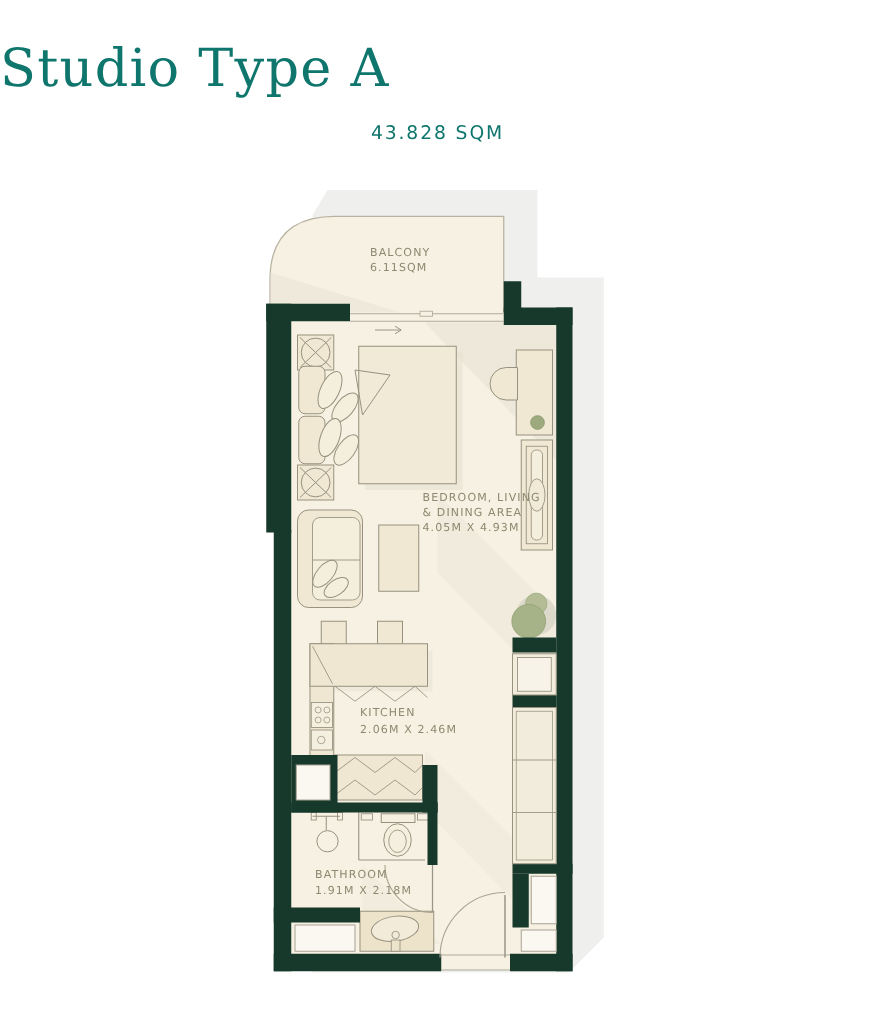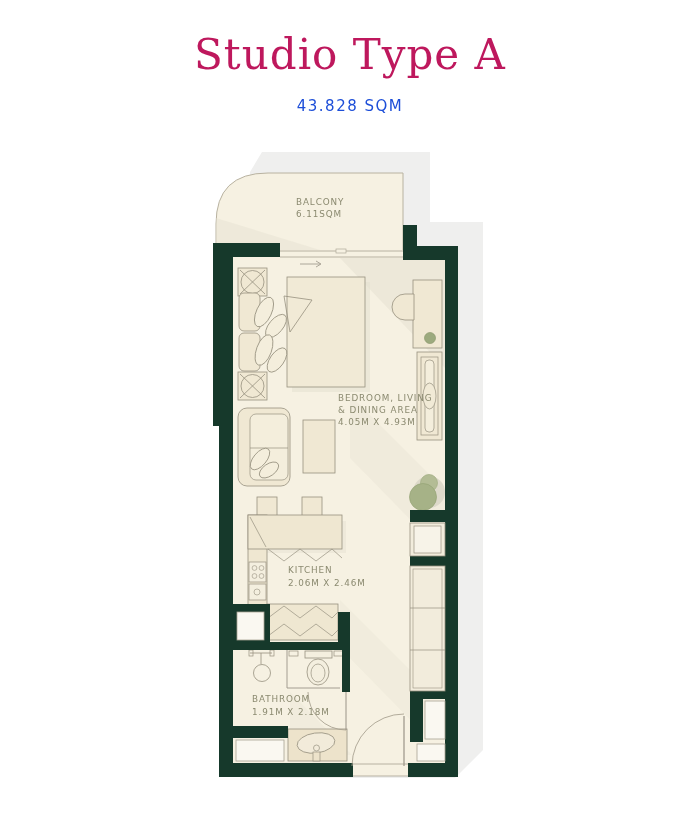--- a/index.html
+++ b/index.html
@@ -3,30 +3,30 @@
 <meta charset="utf-8">
 <style>
   html,body{margin:0;padding:0;}
   body{
     width:700px;height:814px;position:relative;
     background:#ffffff;overflow:hidden;
     font-family:"DejaVu Sans",sans-serif;
   }
   .plan-title{
     position:absolute;top:30px;left:0;width:700px;
-    text-align:center;margin:0;
+    text-align:left;margin:0;
     font-family:"DejaVu Serif",serif;
     font-size:42px;font-weight:500;letter-spacing:1px;
-    color:#be185d;
+    color:#0f766e;
   }
   .plan-subtitle{
     position:absolute;top:97px;left:0;width:700px;
     text-align:center;margin:0;
     font-size:15px;font-weight:500;letter-spacing:1.5px;
-    color:#1d4ed8;
+    color:#0f766e;
   }
   svg.floorplan{position:absolute;top:0;left:0;}
   .room-label{
     font-family:"DejaVu Sans",sans-serif;
     font-size:8.8px;letter-spacing:0.9px;
     fill:#8b8a70;
   }
   .furn{fill:#f0e8d3;stroke:#97917f;stroke-width:0.8;}
   .furn-light{fill:#f4eedc;stroke:#97917f;stroke-width:0.8;}
   .wall{fill:#16392b;}

